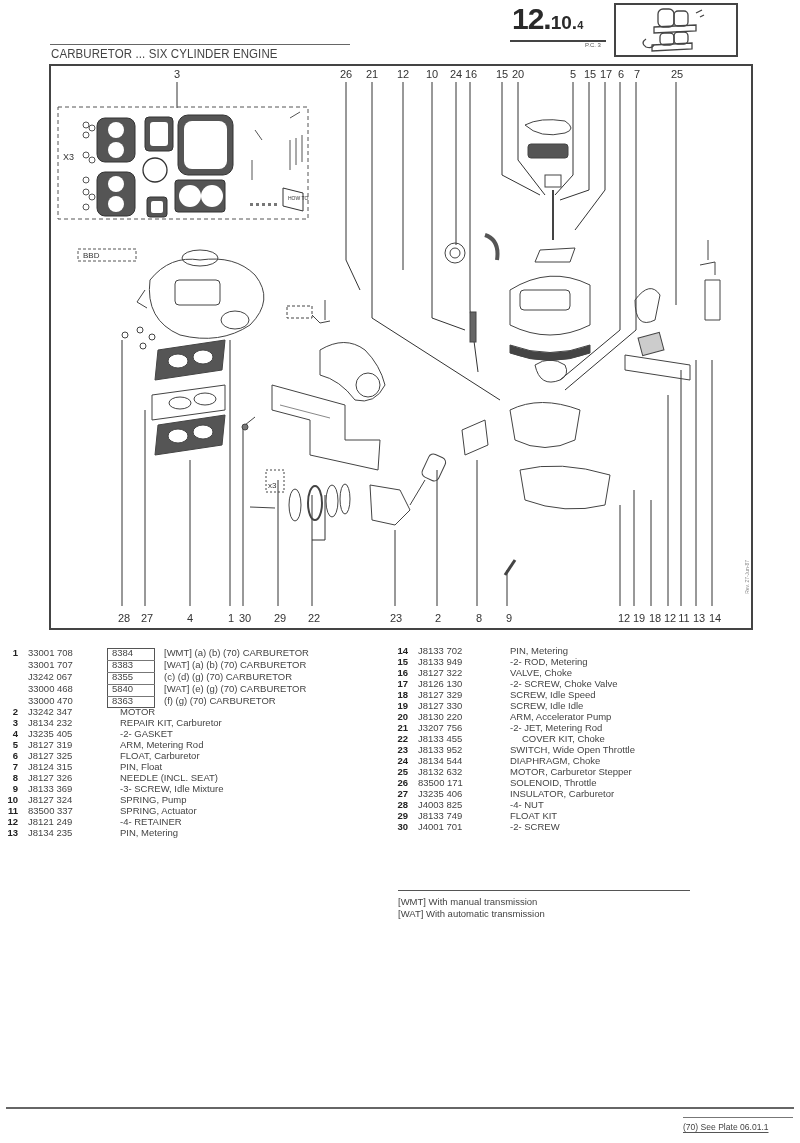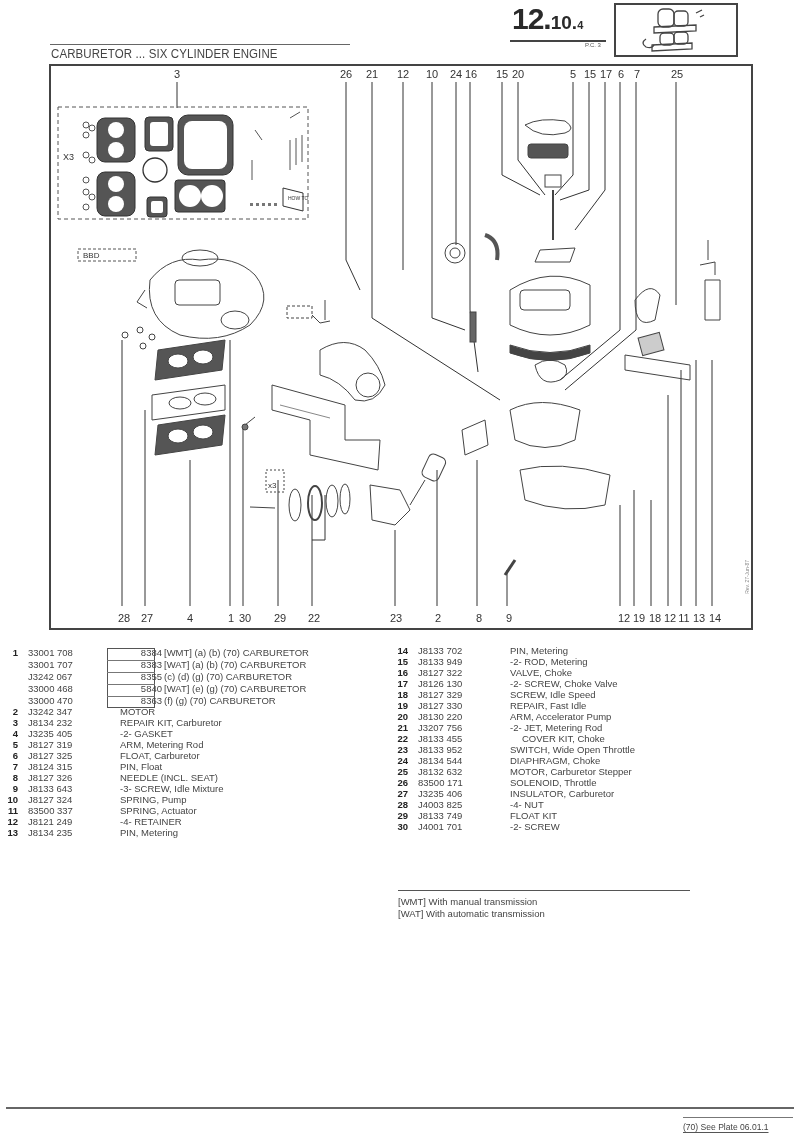--- a/index.html
+++ b/index.html
@@ -14,21 +14,21 @@
   .pc { left:585px; top:42px; font-size:6px; color:#555; }
   .thumb { left:614px; top:3px; width:124px; height:54px; border:2px solid #444; box-sizing:border-box; }
   .title-rule { left:50px; top:44px; width:300px; height:1px; background:#666; }
   .title { left:51px; top:47px; font-size:12.5px; color:#444; letter-spacing:0.1px; transform:scaleX(0.92); transform-origin:left; white-space:nowrap; }
   .frame { left:49px; top:64px; width:704px; height:566px; border:2px solid #444; box-sizing:border-box; }
   .rev { left:744px; top:560px; font-size:5px; color:#888; writing-mode:vertical-rl; transform:rotate(180deg); }
   .parts { font-size:9.5px; color:#444; }
   .row { position:absolute; height:10.4px; line-height:10.4px; white-space:nowrap; }
   .row .idx { position:absolute; left:0; width:14px; text-align:right; font-weight:bold; color:#222; }
   .row .pn { position:absolute; left:24px; color:#444; }
-  .row .code { position:absolute; left:108px; width:50px; text-align:right; color:#444; }
+  .row .code { position:absolute; left:108px; width:50px; text-align:left; color:#444; }
   .row .desc { position:absolute; color:#444; }
   .codebox { left:107px; top:648px; width:48px; height:60px; border:1px solid #555; box-sizing:border-box; }
   .codeline { position:absolute; left:107px; width:48px; height:1px; background:#777; }
   .notes-rule { left:398px; top:890px; width:292px; height:1px; background:#555; }
   .note { font-size:9.5px; color:#444; white-space:nowrap; }
   .footer-rule { left:6px; top:1107px; width:788px; height:2px; background:#666; }
   .footer-ref { left:683px; top:1121px; font-size:9.5px; color:#444; white-space:nowrap; border-bottom:1px solid #555; transform:scaleX(0.9); transform-origin:left; }
   .footer-ref-top { left:683px; top:1117px; width:110px; height:1px; background:#777; }
 </style>
 </head>
@@ -345,21 +345,21 @@
       <span class="pn">J8124 315</span>
       <span class="desc" style="left:116px">PIN, Float</span>
     </div>
   <div class="row" style="top:125px">
       <span class="idx">8</span>
       <span class="pn">J8127 326</span>
       <span class="desc" style="left:116px">NEEDLE (INCL. SEAT)</span>
     </div>
   <div class="row" style="top:136px">
       <span class="idx">9</span>
-      <span class="pn">J8133 643</span>
+      <span class="pn">J8133 369</span>
       <span class="desc" style="left:116px">-3- SCREW, Idle Mixture</span>
     </div>
   <div class="row" style="top:147px">
       <span class="idx">10</span>
       <span class="pn">J8127 324</span>
       <span class="desc" style="left:116px">SPRING, Pump</span>
     </div>
   <div class="row" style="top:158px">
       <span class="idx">11</span>
       <span class="pn">83500 337</span>
@@ -399,21 +399,21 @@
       <span class="desc" style="left:116px">-2- SCREW, Choke Valve</span>
     </div>
   <div class="row" style="top:44px">
       <span class="idx">18</span>
       <span class="pn">J8127 329</span>
       <span class="desc" style="left:116px">SCREW, Idle Speed</span>
     </div>
   <div class="row" style="top:55px">
       <span class="idx">19</span>
       <span class="pn">J8127 330</span>
-      <span class="desc" style="left:116px">REPAIR, Fast Idle</span>
+      <span class="desc" style="left:116px">SCREW, Idle Idle</span>
     </div>
   <div class="row" style="top:66px">
       <span class="idx">20</span>
       <span class="pn">J8130 220</span>
       <span class="desc" style="left:116px">ARM, Accelerator Pump</span>
     </div>
   <div class="row" style="top:77px">
       <span class="idx">21</span>
       <span class="pn">J3207 756</span>
       <span class="desc" style="left:116px">-2- JET, Metering Rod</span>

